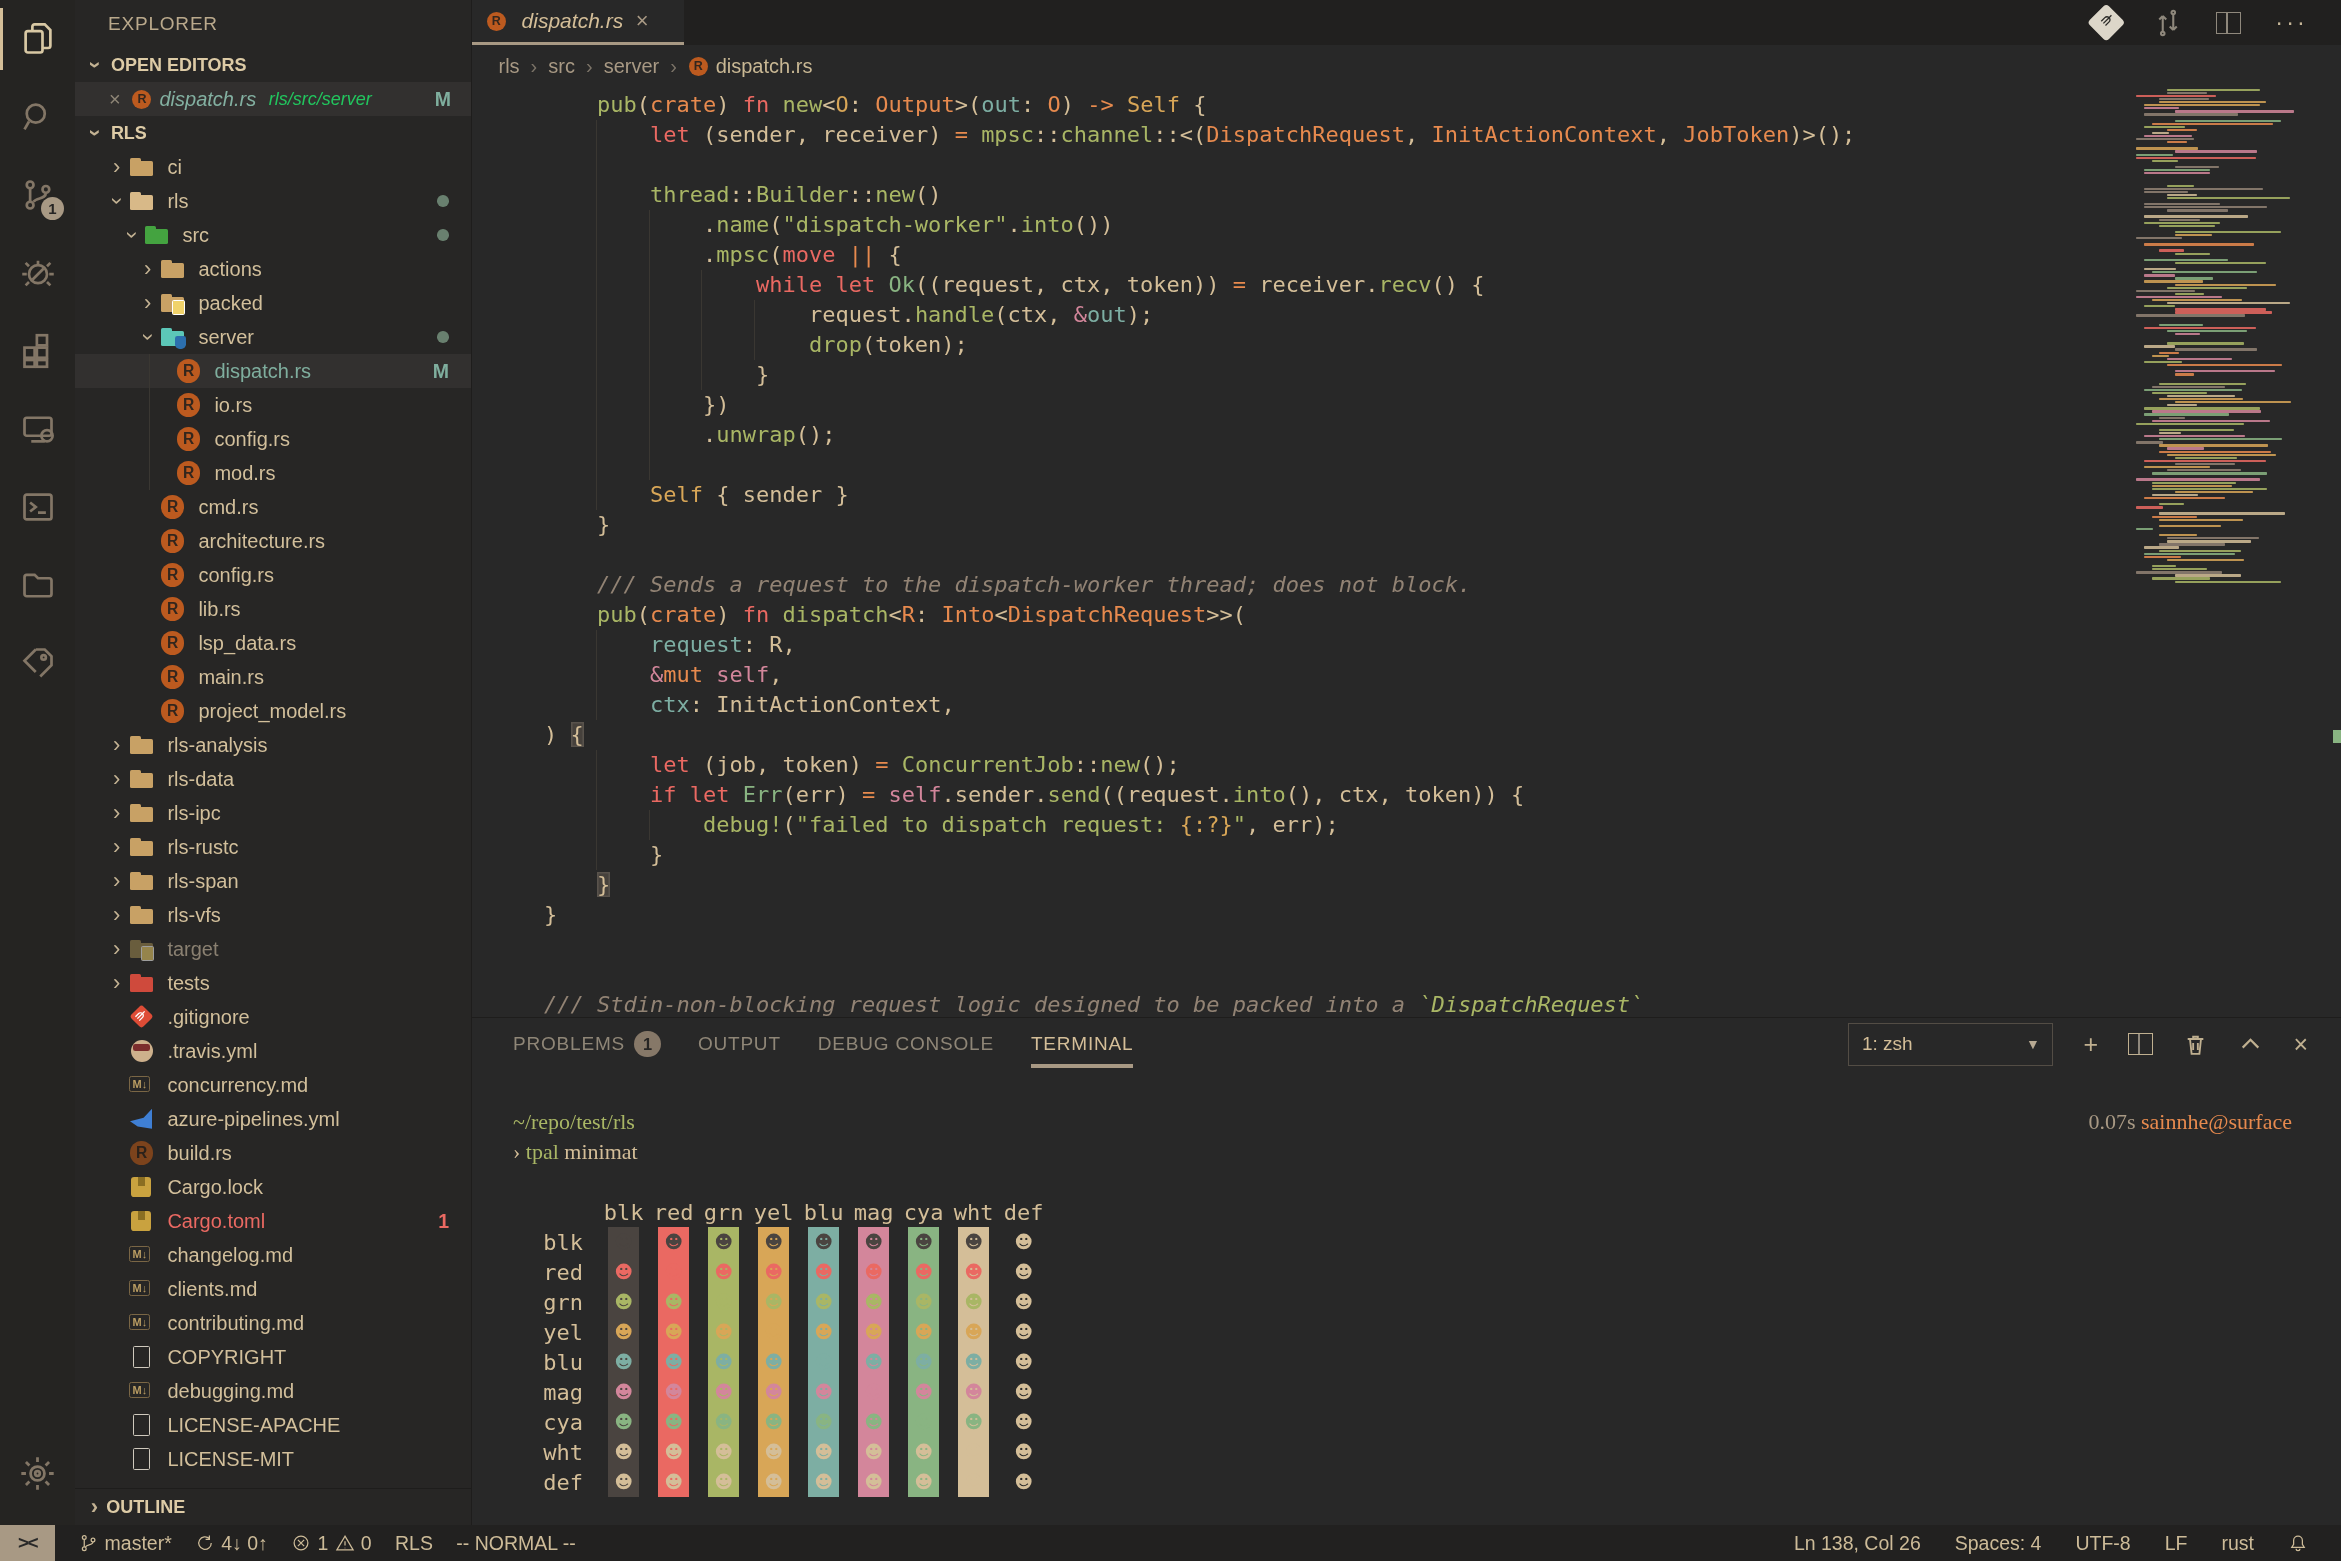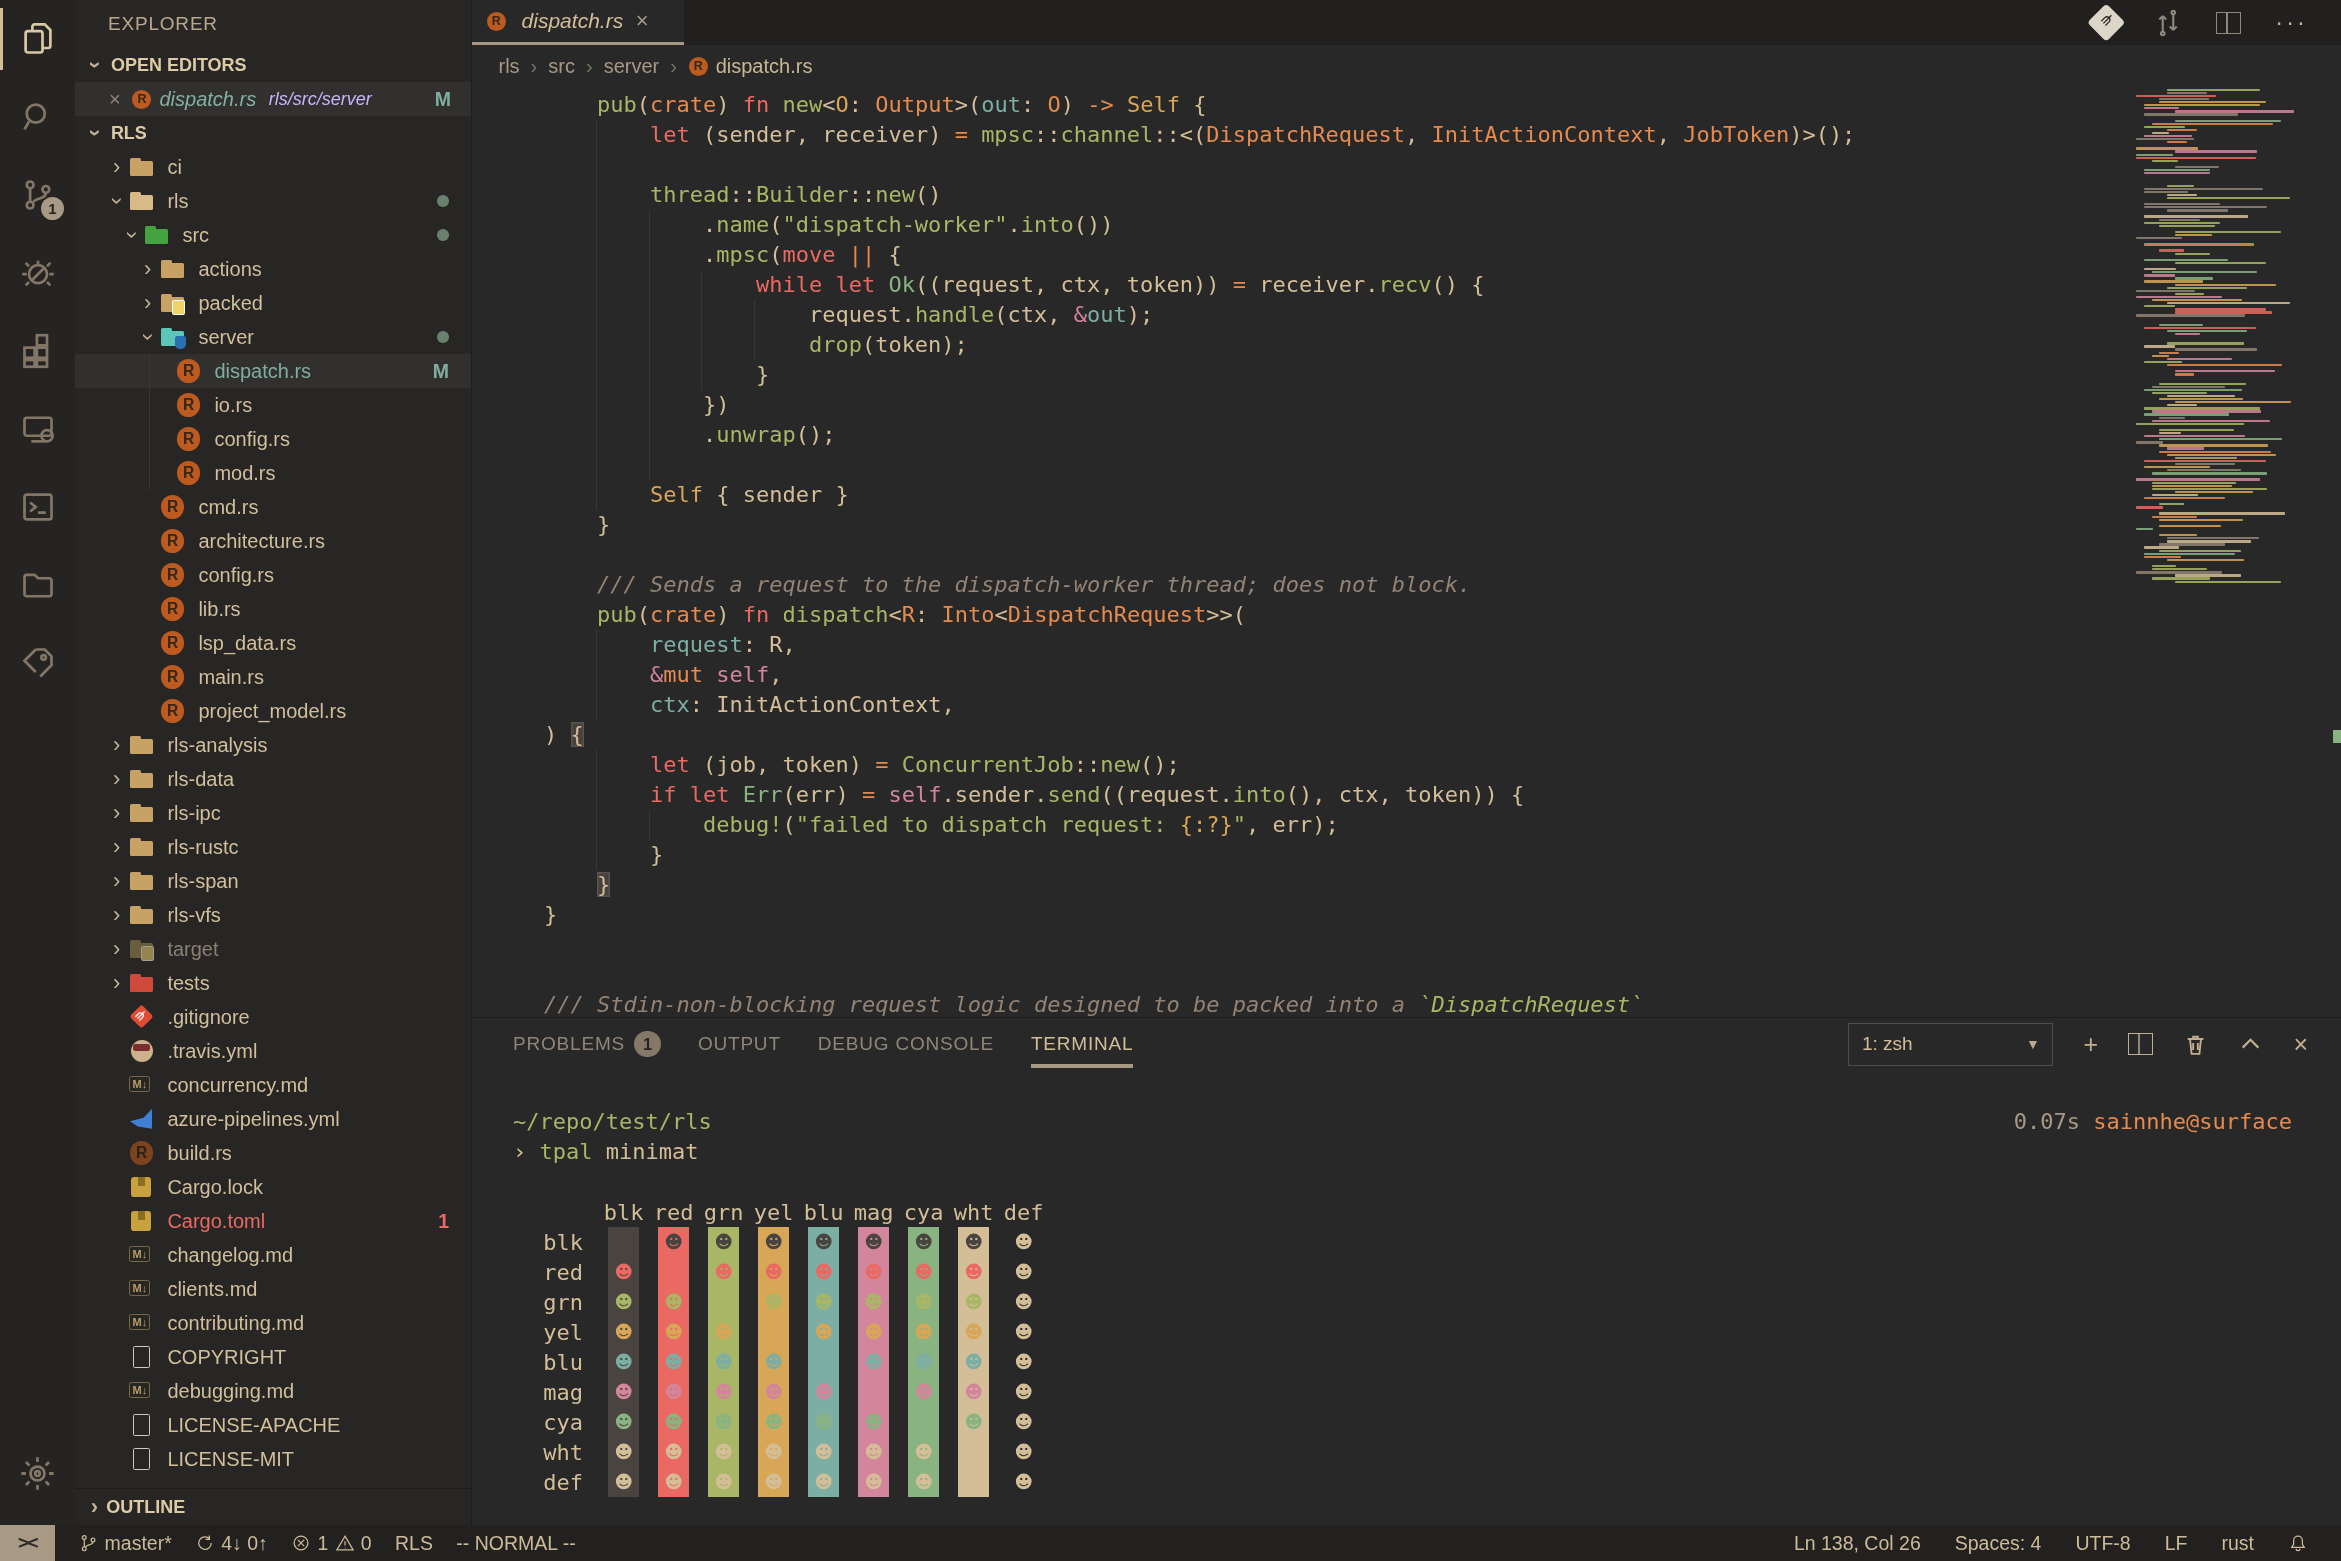--- a/index.html
+++ b/index.html
@@ -20,21 +20,21 @@
   #sidebar{position:absolute;left:75px;top:0;width:396px;bottom:36px;background:#272625;border-right:1.6px solid #1e1d1c;overflow:hidden;}
   .sb-title{height:48px;line-height:48px;padding-left:33px;font-size:19px;letter-spacing:0.8px;color:#baa98c;}
   .sb-head{height:34px;display:flex;align-items:center;font-weight:bold;font-size:18px;color:#ddcba6;padding-left:7.8px;}
   .sb-head .chv{margin-right:4.7px;}
   .chv{display:inline-block;width:23.4px;text-align:center;color:#c3b293;font-size:22px;line-height:22px;flex:none;transform:rotate(0deg);}
   .chv.open{transform:rotate(90deg);}
   .chv.hid{visibility:hidden;}
   #openedrow{height:34px;display:flex;align-items:center;background:#32302f;padding-left:34px;}
   #openedrow .x{color:#8f8677;font-size:20px;margin-right:11px;}
   .oname{font-style:italic;color:#83b0a1;font-size:20px;margin-right:12.5px;}
-  .opath{font-style:italic;color:#c4b5fd;font-size:18px;}
+  .opath{font-style:italic;color:#22c55e;font-size:18px;}
   .mbadge{color:#7fae9e;font-weight:bold;font-size:19.5px;}
   .nbadge{color:#ea6962;font-weight:bold;font-size:19.5px;}
   .dot{width:11.7px;height:11.7px;border-radius:50%;background:#69806f;flex:none;}
   #openedrow .mbadge{margin-left:auto;margin-right:20px;}
 
   .trow{height:34px;display:flex;align-items:center;position:relative;font-size:20px;color:#d2bf9b;}
   .trow.sel{background:#32302f;}
   .trow .lbl{margin-right:11px;white-space:nowrap;}
   .trow .lbl.mod{color:#7fae9e;}
   .trow .lbl.err{color:#ea6962;}
@@ -111,21 +111,21 @@
   #phead{height:52px;display:flex;align-items:center;padding:0 34px 0 41px;}
   .ptab{font-size:19px;letter-spacing:0.8px;color:#8f8677;margin-right:37px;position:relative;display:flex;align-items:center;}
   .ptab.active{color:#d4be98;}
   .ptab.active::after{content:"";position:absolute;left:0;right:0;bottom:-12.5px;height:3.1px;background:#a89984;}
   .pbadge{margin-left:9.4px;width:26.5px;height:26.5px;border-radius:50%;background:#867868;color:#262524;font:bold 16.4px/26.5px "Liberation Sans";text-align:center;letter-spacing:0;}
   #pright{margin-left:auto;display:flex;align-items:center;gap:30px;color:#c0b090;}
   #zshsel{width:178px;height:41px;border:1.6px solid #534d45;display:flex;align-items:center;padding:0 12.5px;font-size:19px;color:#d4be98;}
   #zshsel .car{margin-left:auto;font-size:14px;color:#b7a992;}
   .picon{font-size:25px;line-height:25px;}
   #term{position:absolute;left:0;right:0;top:52px;bottom:0;font-family:"DejaVu Sans Mono",monospace;font-size:22px;color:#d4be98;padding:37px 0 0 41px;}
-  .trm{height:30px;line-height:30px;white-space:pre;display:flex;}
+  .trm{height:30px;line-height:30px;white-space:pre;display:flex;font-family:Liberation Serif, serif;}
   .tgreen{color:#a9b665;} .tdim{color:#a89984;} .torange{color:#e78a4e;}
   .tright{margin-left:auto;padding-right:50px;}
   .prow{height:30px;display:flex;align-items:center;}
   .plab{width:70px;text-align:right;margin-right:15.6px;flex:none;}
   .pcell{width:50px;height:30px;display:flex;align-items:center;justify-content:center;flex:none;}
   .pbar{width:31px;height:30px;display:flex;align-items:center;justify-content:center;}
   .smiley{font-family:"DejaVu Sans",sans-serif;font-size:18px;line-height:30px;}
 
   
   #status{position:absolute;left:0;right:0;bottom:0;height:36px;background:#222120;display:flex;align-items:center;font-size:19.5px;color:#cdbb98;}

